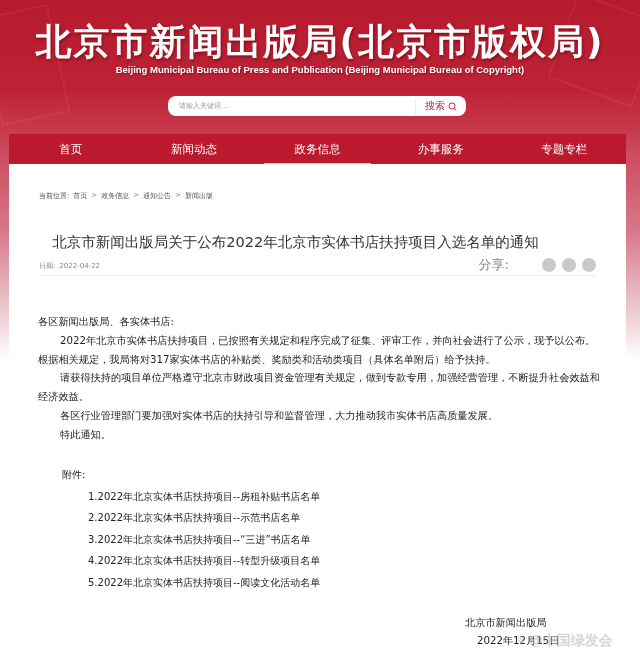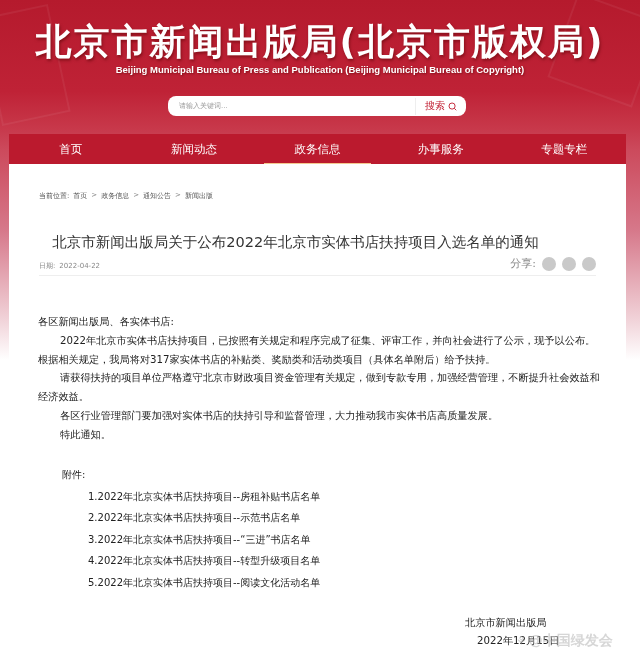--- a/index.html
+++ b/index.html
@@ -69,21 +69,21 @@
     position: absolute; left: 0; top: 69px; width: 573px; text-align: center;
     font-size: 14.5px; color: #333;
   }
   .meta {
     position: absolute; left: 30px; top: 94px; width: 557px; height: 18px;
     border-bottom: 1px solid #eeeeee;
   }
   .meta .date { position: absolute; left: 0; top: 3px; font-size: 7px; color: #888; }
   .meta .date span + span { margin-left: 4px; }
   .meta .share { position: absolute; right: 0; top: -2px; display: flex; align-items: center; gap: 6px; }
-  .meta .share-label { font-size: 11px; color: #888; margin-right: 0; }
+  .meta .share-label { font-size: 13px; color: #888; margin-right: 27px; }
   .share-dot { width: 14px; height: 14px; border-radius: 50%; background: #c9c9c9; cursor: pointer; }
 
   .body-text {
     position: absolute; left: 29px; top: 149px; width: 565px;
     font-size: 10.2px; line-height: 18.8px; color: #222;
   }
   .body-text p.indent { text-indent: 22px; }
   .attach { position: absolute; left: 53px; top: 300px; font-size: 10px; line-height: 21.6px; color: #222; }
   .attach-list { margin-left: 26px; }
   .signature { position: absolute; left: 456px; top: 450px; font-size: 10.2px; line-height: 18px; color: #222; }

